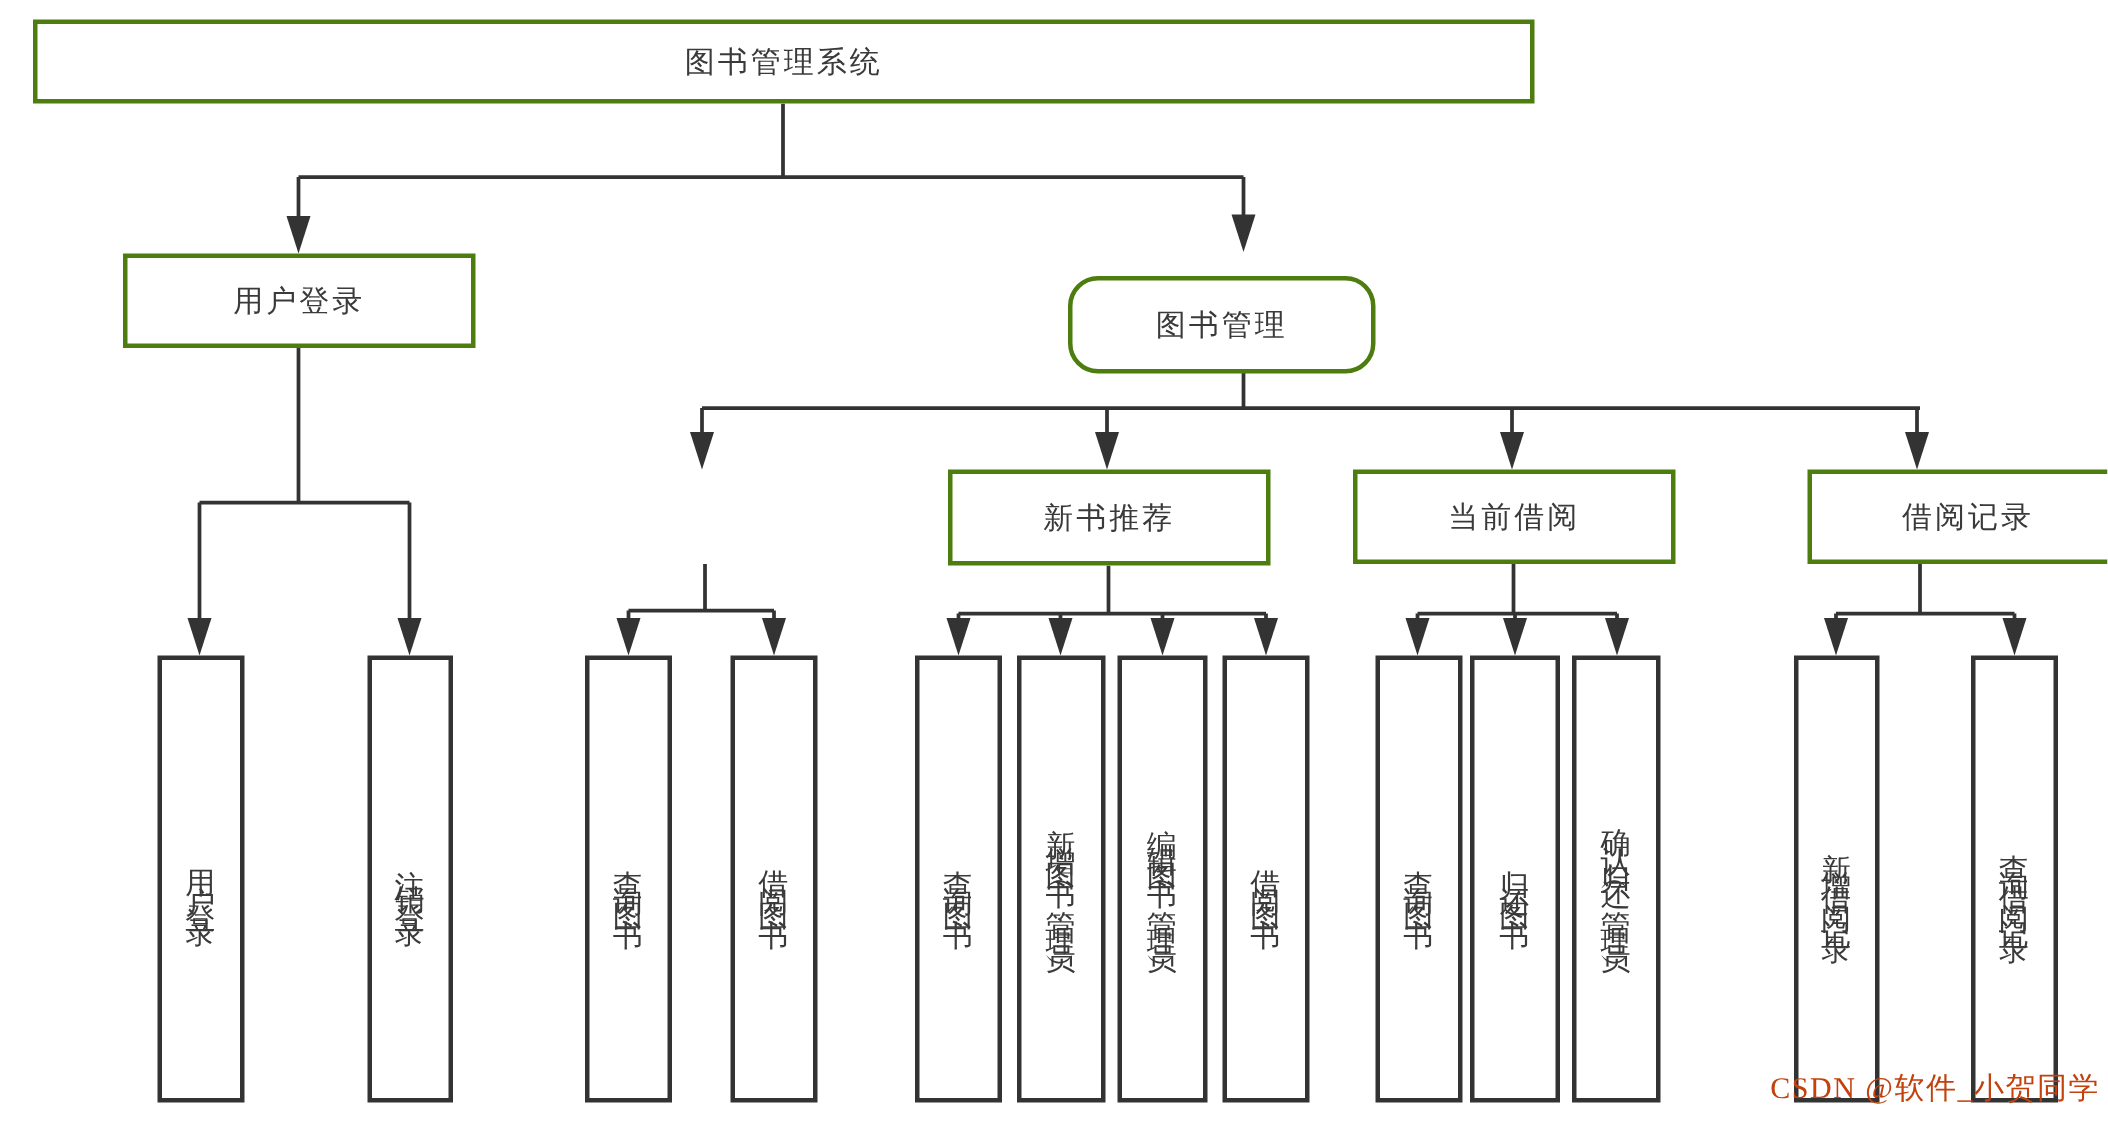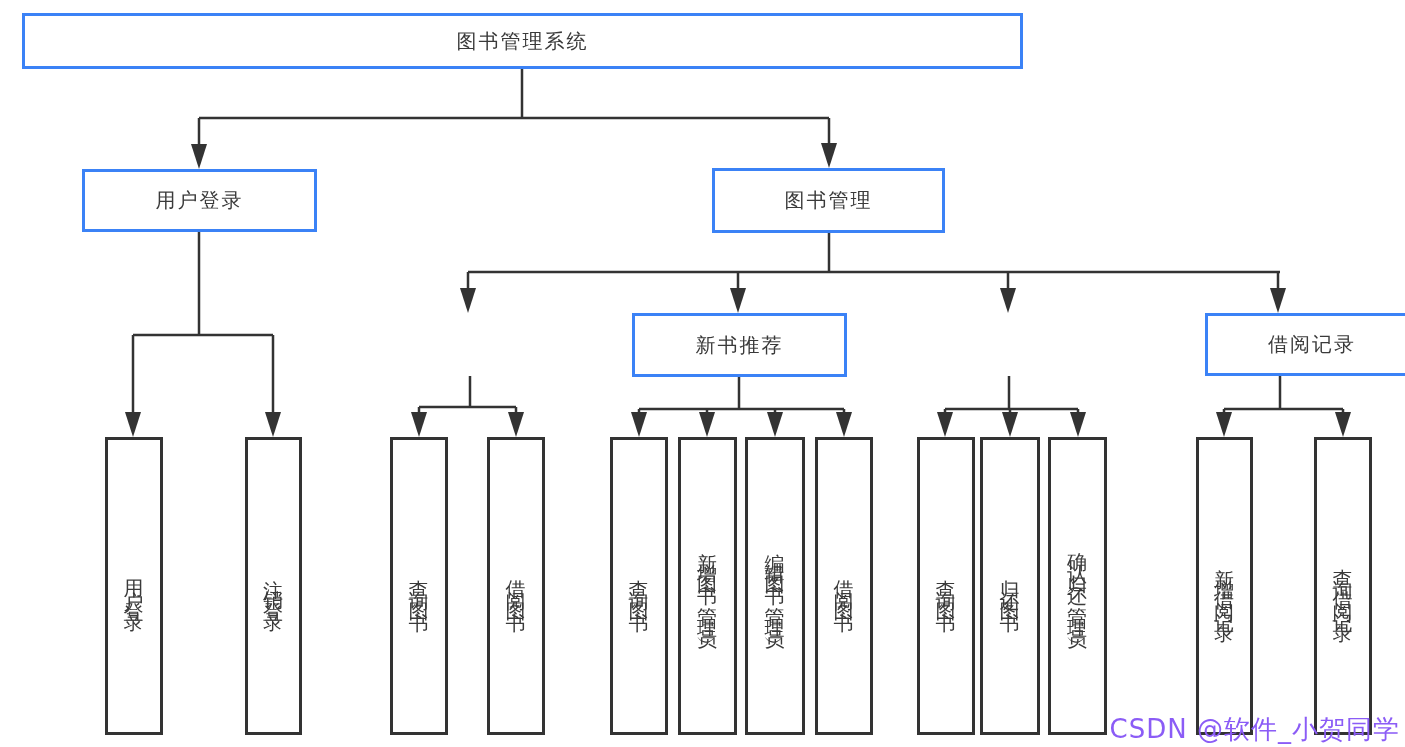--- a/index.html
+++ b/index.html
@@ -15,21 +15,21 @@
   .wires {
     position: absolute;
     left: 0; top: 0;
     width: 1405px; height: 747px;
   }
   .wires line { stroke: #333333; stroke-width: 2.5; }
   .wires polygon { fill: #333333; }
   .box {
     position: absolute;
     box-sizing: border-box;
-    border: 3px solid #3b82f6;
+    border: 3px solid #4d7c0f;
     background: #ffffff;
     display: flex;
     align-items: center;
     justify-content: center;
     font-size: 20px;
     letter-spacing: 2px;
     white-space: nowrap;
   }
   .vbox {
     position: absolute;
@@ -45,25 +45,26 @@
     text-orientation: mixed;
     font-size: 20px;
     letter-spacing: 11px;
     line-height: 1;
     white-space: nowrap;
   }
   .watermark {
     position: absolute;
     right: 5px;
     top: 712px;
-    font-size: 26px;
+    font-size: 20px;
     letter-spacing: 1px;
-    color: #8b5cf6;
+    color: #c2410c;
     z-index: 5;
     white-space: nowrap;
+    font-family: Liberation Serif, serif;
   }
 </style>
 </head>
 <body>
 
 <div class="stage">
 
   <svg class="wires" viewBox="0 0 1405 747" xmlns="http://www.w3.org/2000/svg">
 
     <line x1="522" y1="69" x2="522" y2="118"></line>
@@ -128,27 +129,30 @@
     <polygon points="1335,412 1351,412 1343,437"></polygon>
   </svg>
 
   <div class="box" style="left:22px; top:13px; width:1001px; height:56px;">
     <span>图书管理系统</span>
   </div>
 
   <div class="box" style="left:82px; top:169px; width:235px; height:63px;">
     <span>用户登录</span>
   </div>
-  <div class="box" style="left:712px; top:168px; width:233px; height:65px;">
+  <div class="box" style="left:712px; top:184px; width:205px; height:65px;border-radius:20px;">
     <span>图书管理</span>
   </div>
 
   <div class="box" style="left:632px; top:313px; width:215px; height:64px;">
     <span>新书推荐</span>
   </div>
+  <div class="box" style="left:902px; top:313px; width:215px; height:63px;">
+    <span>当前借阅</span>
+  </div>
   <div class="box" style="left:1205px; top:313px; width:214px; height:63px;">
     <span>借阅记录</span>
   </div>
 
   <div class="vbox" style="left:105px; top:437px; width:58px; height:298px;">
     <span class="vtext">用户登录</span>
   </div>
   <div class="vbox" style="left:245px; top:437px; width:57px; height:298px;">
     <span class="vtext">注销登录</span>
   </div>

